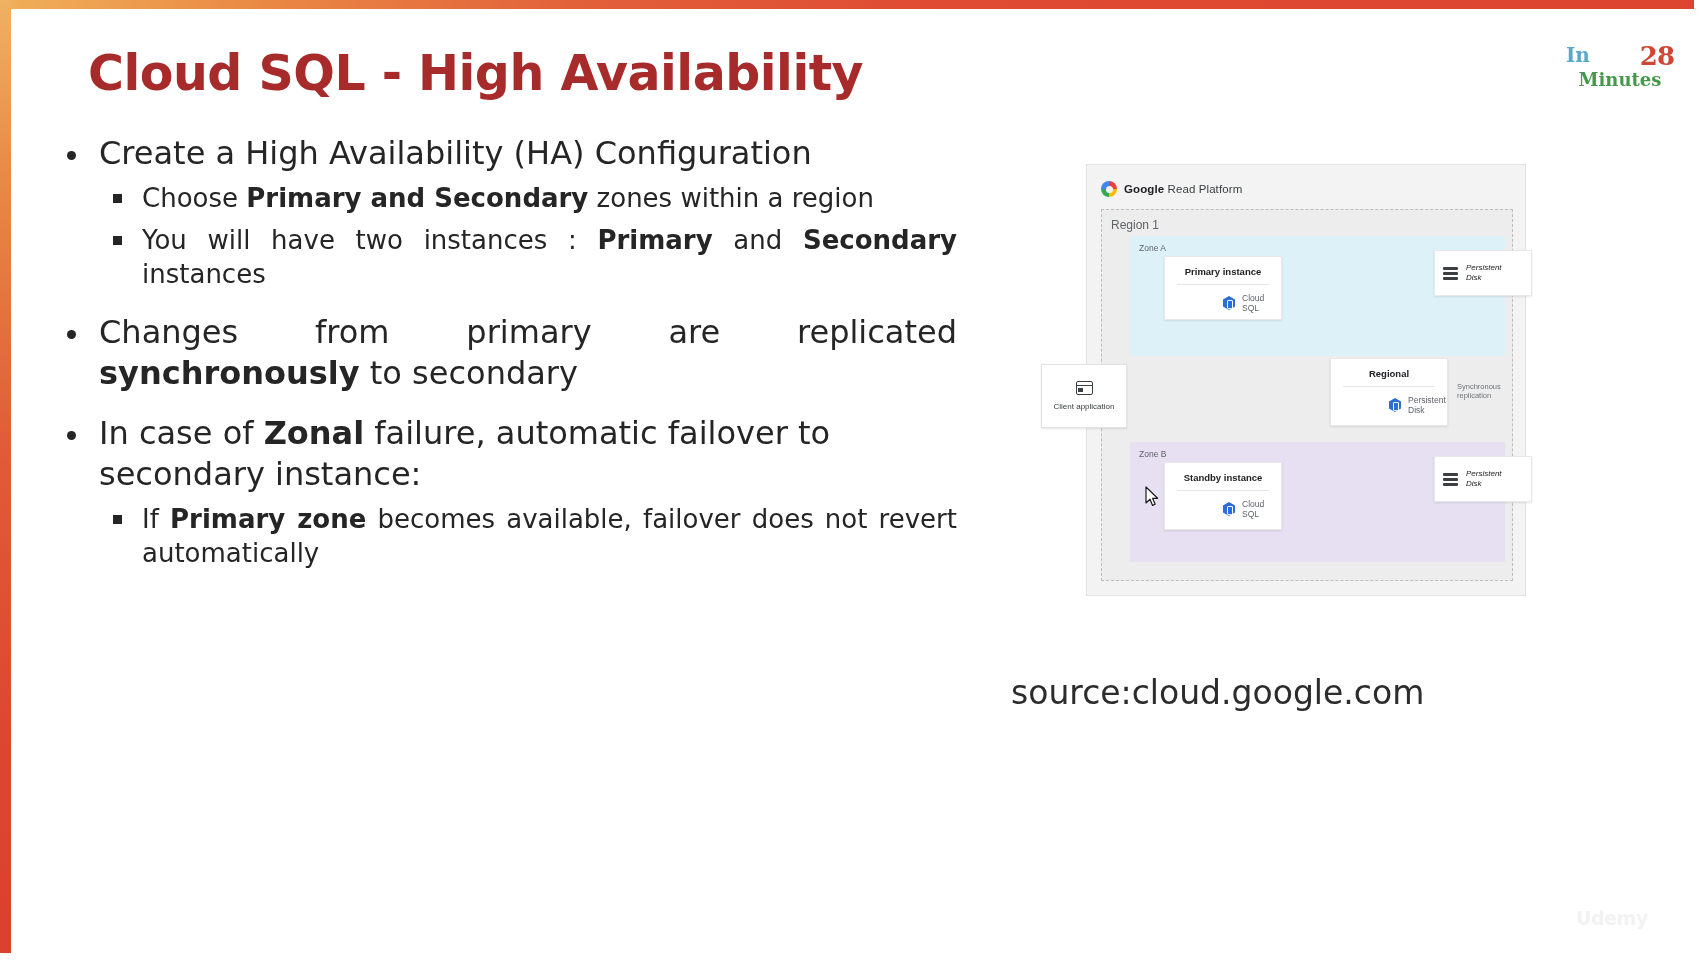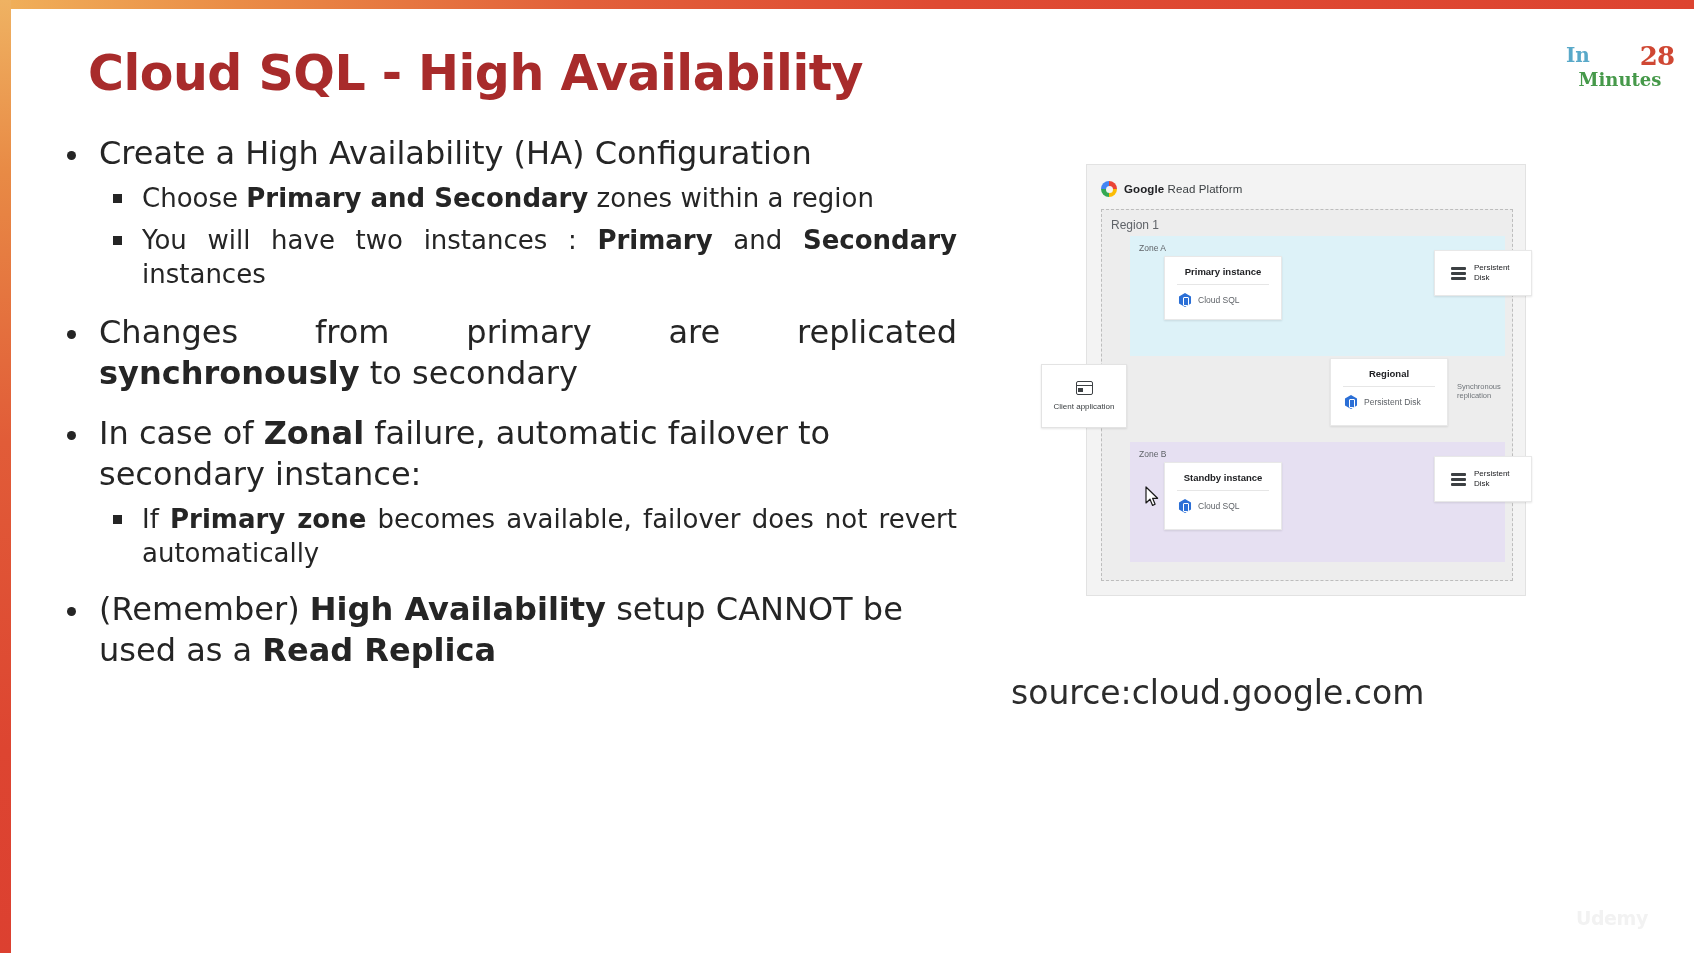--- a/index.html
+++ b/index.html
@@ -216,20 +216,21 @@
   .node-title {
     font-size: 9.5px; font-weight: bold; color: #202124;
     text-align: center; padding: 9px 4px 7px 4px;
   }
   .node-divider {
     height: 1px; background: #e6e6e6; margin: 0 12px;
   }
   .node-sub {
     display: flex; align-items: center; gap: 6px;
     padding: 8px 0 8px 13px;
+    margin-left: 44px;
   }
   .node-sub-text { font-size: 8.5px; color: #5f6368; }
 
   .sql-hex {
     width: 14px; height: 14px; flex: 0 0 14px;
     background: #2b6fd6;
     clip-path: polygon(50% 0%, 93% 25%, 93% 75%, 50% 100%, 7% 75%, 7% 25%);
     position: relative;
   }
   .sql-hex::after {
@@ -255,21 +256,22 @@
   }
 
   
   .disk-card {
     position: absolute;
     width: 98px; height: 46px;
     background: #ffffff;
     border: 1px solid #e8e8e8;
     box-shadow: 0 1px 2px rgba(0,0,0,0.10);
     display: flex; align-items: center; gap: 8px;
-    padding-left: 16px;
+    padding-left: 8px;
+    font-style: italic;
   }
   #disk-primary { left: 332px; top: 40px; }
   #disk-standby { left: 332px; top: 246px; }
   .disk-icon {
     width: 15px; height: 13px; flex: 0 0 15px;
     display: flex; flex-direction: column; justify-content: space-between;
   }
   .disk-icon i {
     display: block; height: 3px; background: #3c4043; border-radius: 1px;
   }
@@ -389,23 +391,20 @@
       <div class="bullet-l1 sp-2">
         <span><span>In case of </span><b>Zonal</b><span> failure, automatic failover to secondary instance:</span></span>
       </div>
 
       <div class="sublist">
         <div class="bullet-l2">
           <span><span>If </span><b>Primary zone</b><span> becomes available, failover does not revert automatically</span></span>
         </div>
       </div>
 
-      <div class="bullet-l1 sp-2">
-        <span><span>(Remember) </span><b>High Availability</b><span> setup CANNOT be used as a </span><b>Read Replica</b></span>
-      </div>
     </div>
 
     <div id="diagram-wrap">
 
       <svg id="diagram-lines" viewBox="0 0 520 440" xmlns="http://www.w3.org/2000/svg">
         <defs>
           <marker id="arr" markerWidth="6" markerHeight="6" refX="5" refY="3" orient="auto">
             <path d="M0,0 L6,3 L0,6 z" fill="#8e9396"></path>
           </marker>
           <marker id="arrs" markerWidth="6" markerHeight="6" refX="5" refY="3" orient="auto">

